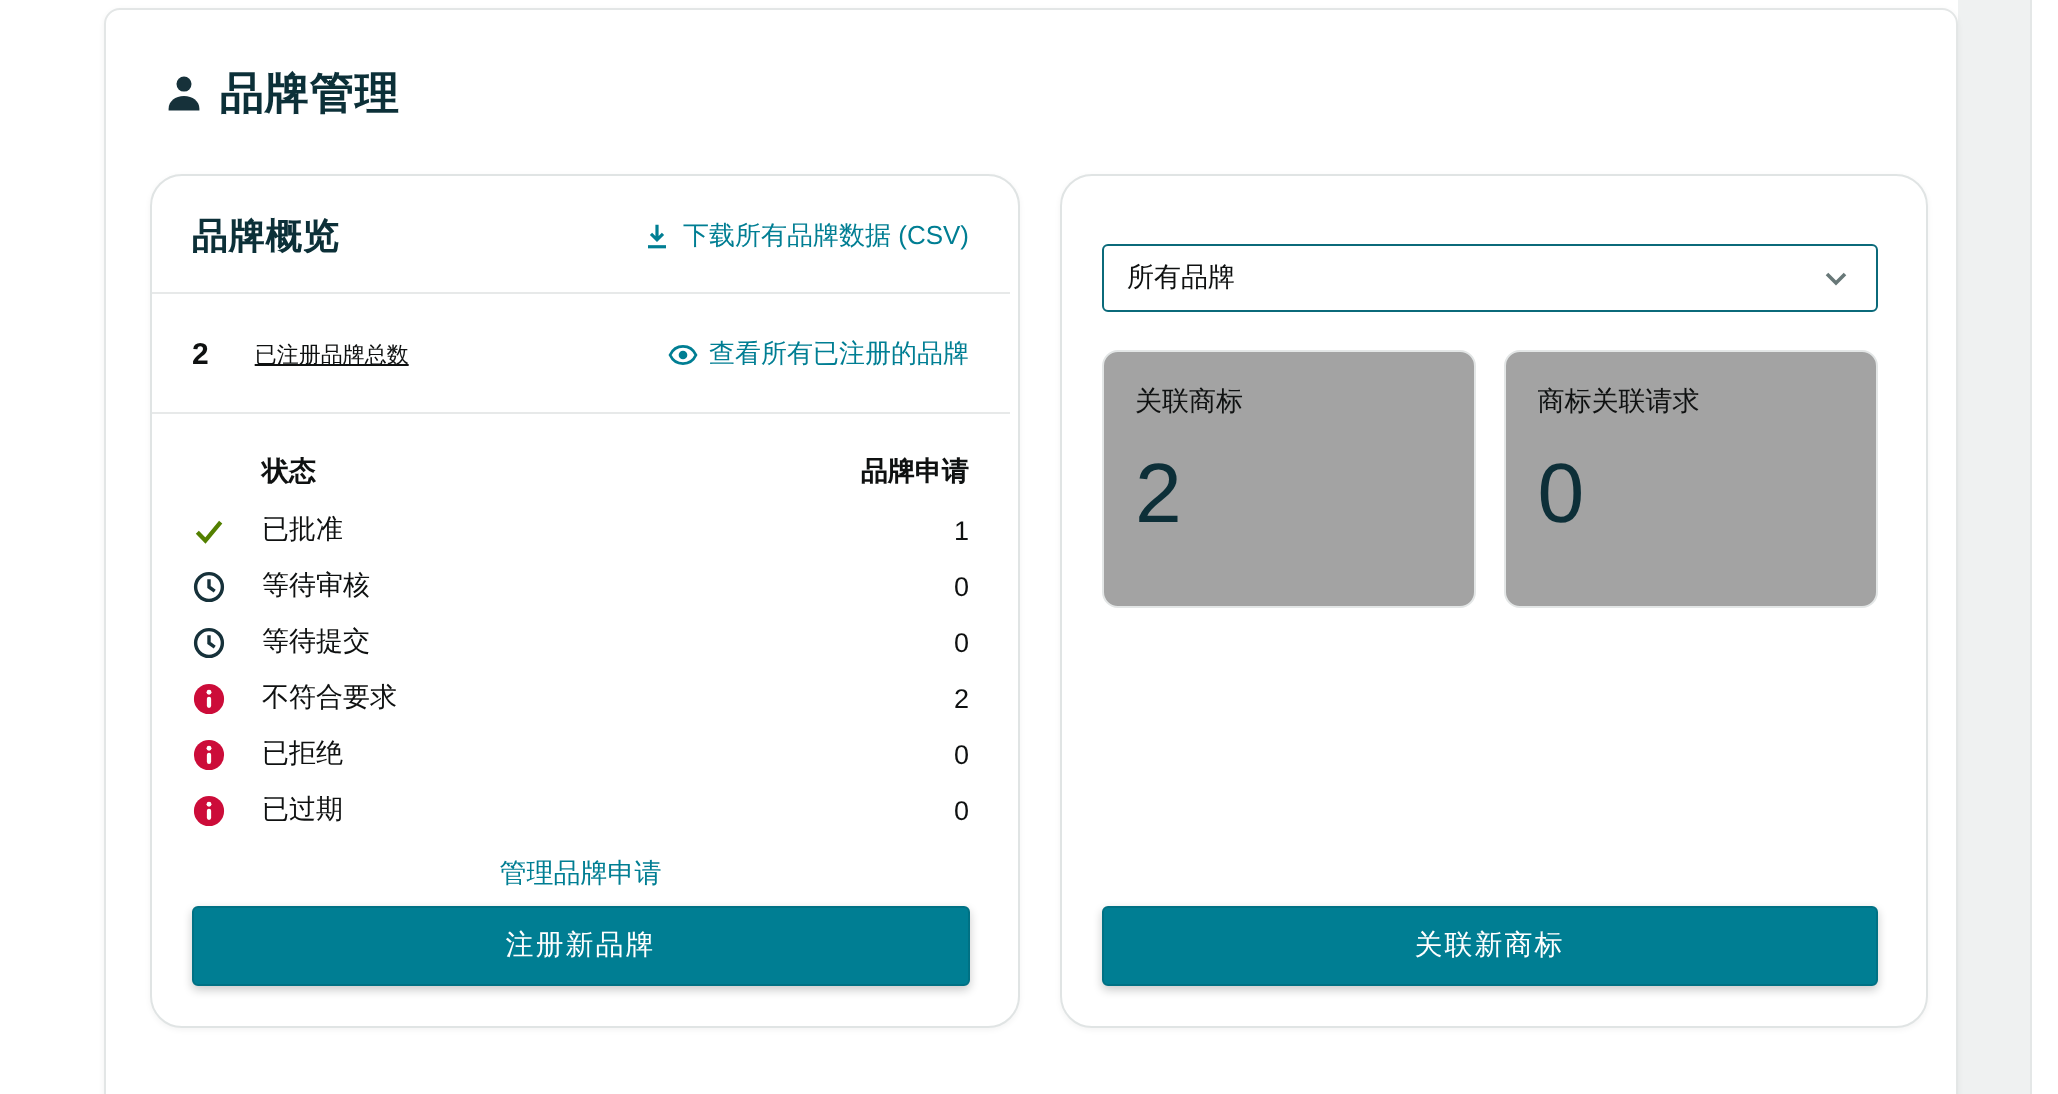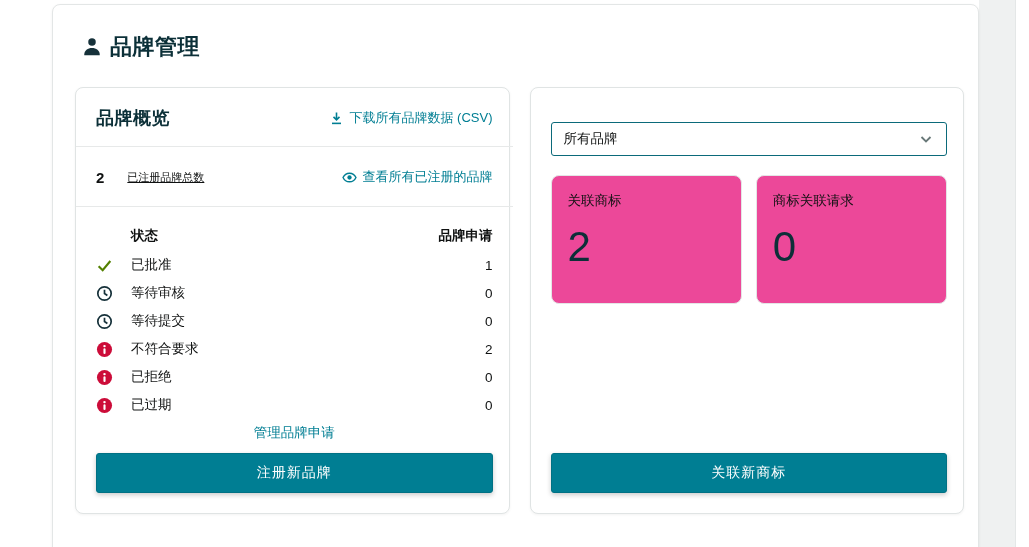--- a/index.html
+++ b/index.html
@@ -18,23 +18,23 @@
     background:#fff; border:1px solid #e3e6e6; border-radius:8px;
     box-shadow:0 1px 3px rgba(15,17,17,.06);
   }
   .card-header { display:flex; align-items:center; gap:7px; padding:27px 24px 25px 28px; }
   .card-header h1 { font-size:22px; font-weight:600; color:#0c3038; letter-spacing:.5px; }
   .person-icon { width:22px; height:22px; flex:0 0 auto; }
 
   .panels { display:flex; gap:20px; padding:0 14px 0 22px; }
   .panel {
     flex:1; height:427px; background:#fff;
-    border:1px solid #e0e4e4; border-radius:8px;
+    border:1px solid #e0e4e4; border-radius:16px;
     box-shadow:0 1px 3px rgba(15,17,17,.05);
-    padding:18px 16px 20px 20px;
+    padding:18px 24px 20px 20px;
     display:flex; flex-direction:column;
   }
 
   .panel-head { display:flex; align-items:center; justify-content:space-between; }
   .panel-head h2 { font-size:18px; font-weight:700; color:#0c3038; letter-spacing:.5px; }
 
   a.tlink { color:#007e93; font-size:13px; text-decoration:none; display:inline-flex; align-items:center; gap:6px; white-space:nowrap; }
   a.tlink svg { flex:0 0 auto; }
 
   .divider { border-top:1px solid #e7e9e9; margin:16px -20px 0 -20px; }
@@ -43,40 +43,40 @@
   .total-count { font-size:15px; font-weight:700; color:#0f1111; }
   .total-label { font-size:11px; margin-left:23px;text-decoration:underline; }
   .total-row .tlink { margin-left:auto; }
 
   .status-table { margin-top:14px; }
   .trow { display:grid; grid-template-columns:35px 1fr auto; align-items:center; height:28px; font-size:13.5px; }
   .trow.thead { height:30px; font-weight:700; }
   .trow .ricon { width:17px; height:17px; }
   .trow .rval { text-align:right; }
 
-  .manage-link-wrap { text-align:center; margin-top:4px; }
+  .manage-link-wrap { text-align:center; margin-top:9px; }
   .manage-link-wrap .tlink { font-size:13.5px; }
 
   .cta-button {
     margin-top:auto; height:40px; width:100%;
     background:#007e93; color:#fff; font-size:14px; font-family:inherit;
     border:1px solid #007184; border-radius:3px; cursor:pointer;
     box-shadow:0 2px 5px rgba(15,17,17,.22); letter-spacing:1px;
   }
 
   .dropdown {
     margin-top:16px; height:34px; border:1px solid #0b6a7a; border-radius:3px;
     display:flex; align-items:center; justify-content:space-between;
     padding:0 12px; font-size:13.5px; color:#0f1111; cursor:pointer; background:#fff;
   }
 
   .stats-row { display:flex; gap:14px; margin-top:19px; }
   .stat-box {
     flex:1; height:129px; border:1px solid #e3e6e6; border-radius:8px;
-    padding:16px; background:#ec4899;
+    padding:16px; background:#a3a3a3;
   }
   .stat-label { font-size:13.5px; color:#0f1111; }
   .stat-value { font-size:42px; font-weight:400; color:#0d2f38; margin-top:16px; line-height:1; }
 </style>
 </head>
 <body>
 
 <div class="right-gutter"></div>
 <div class="right-card"></div>
 

